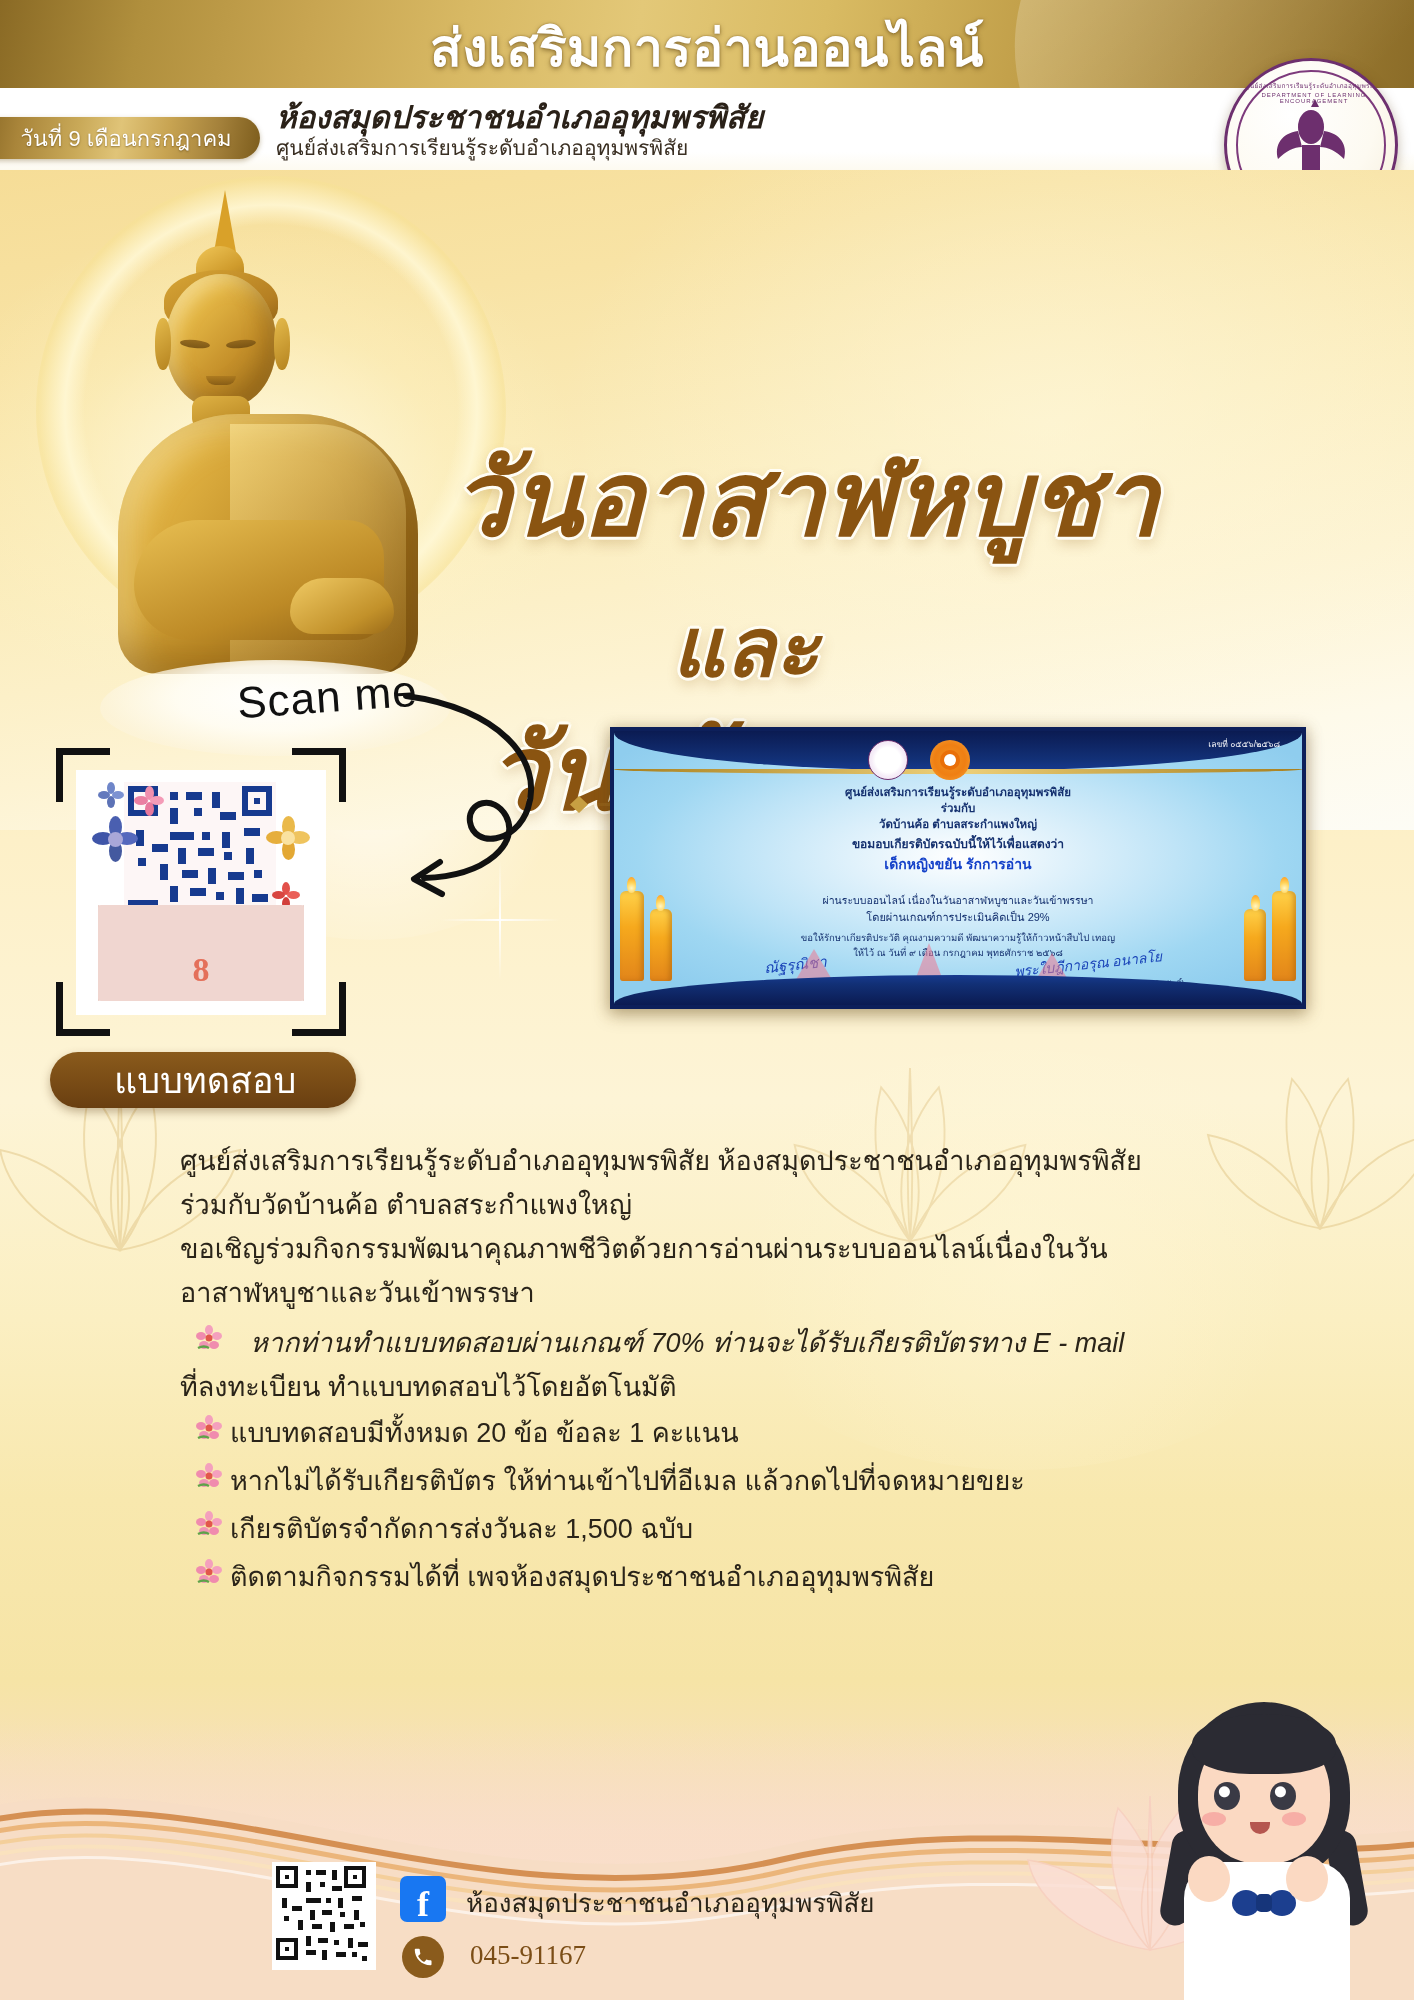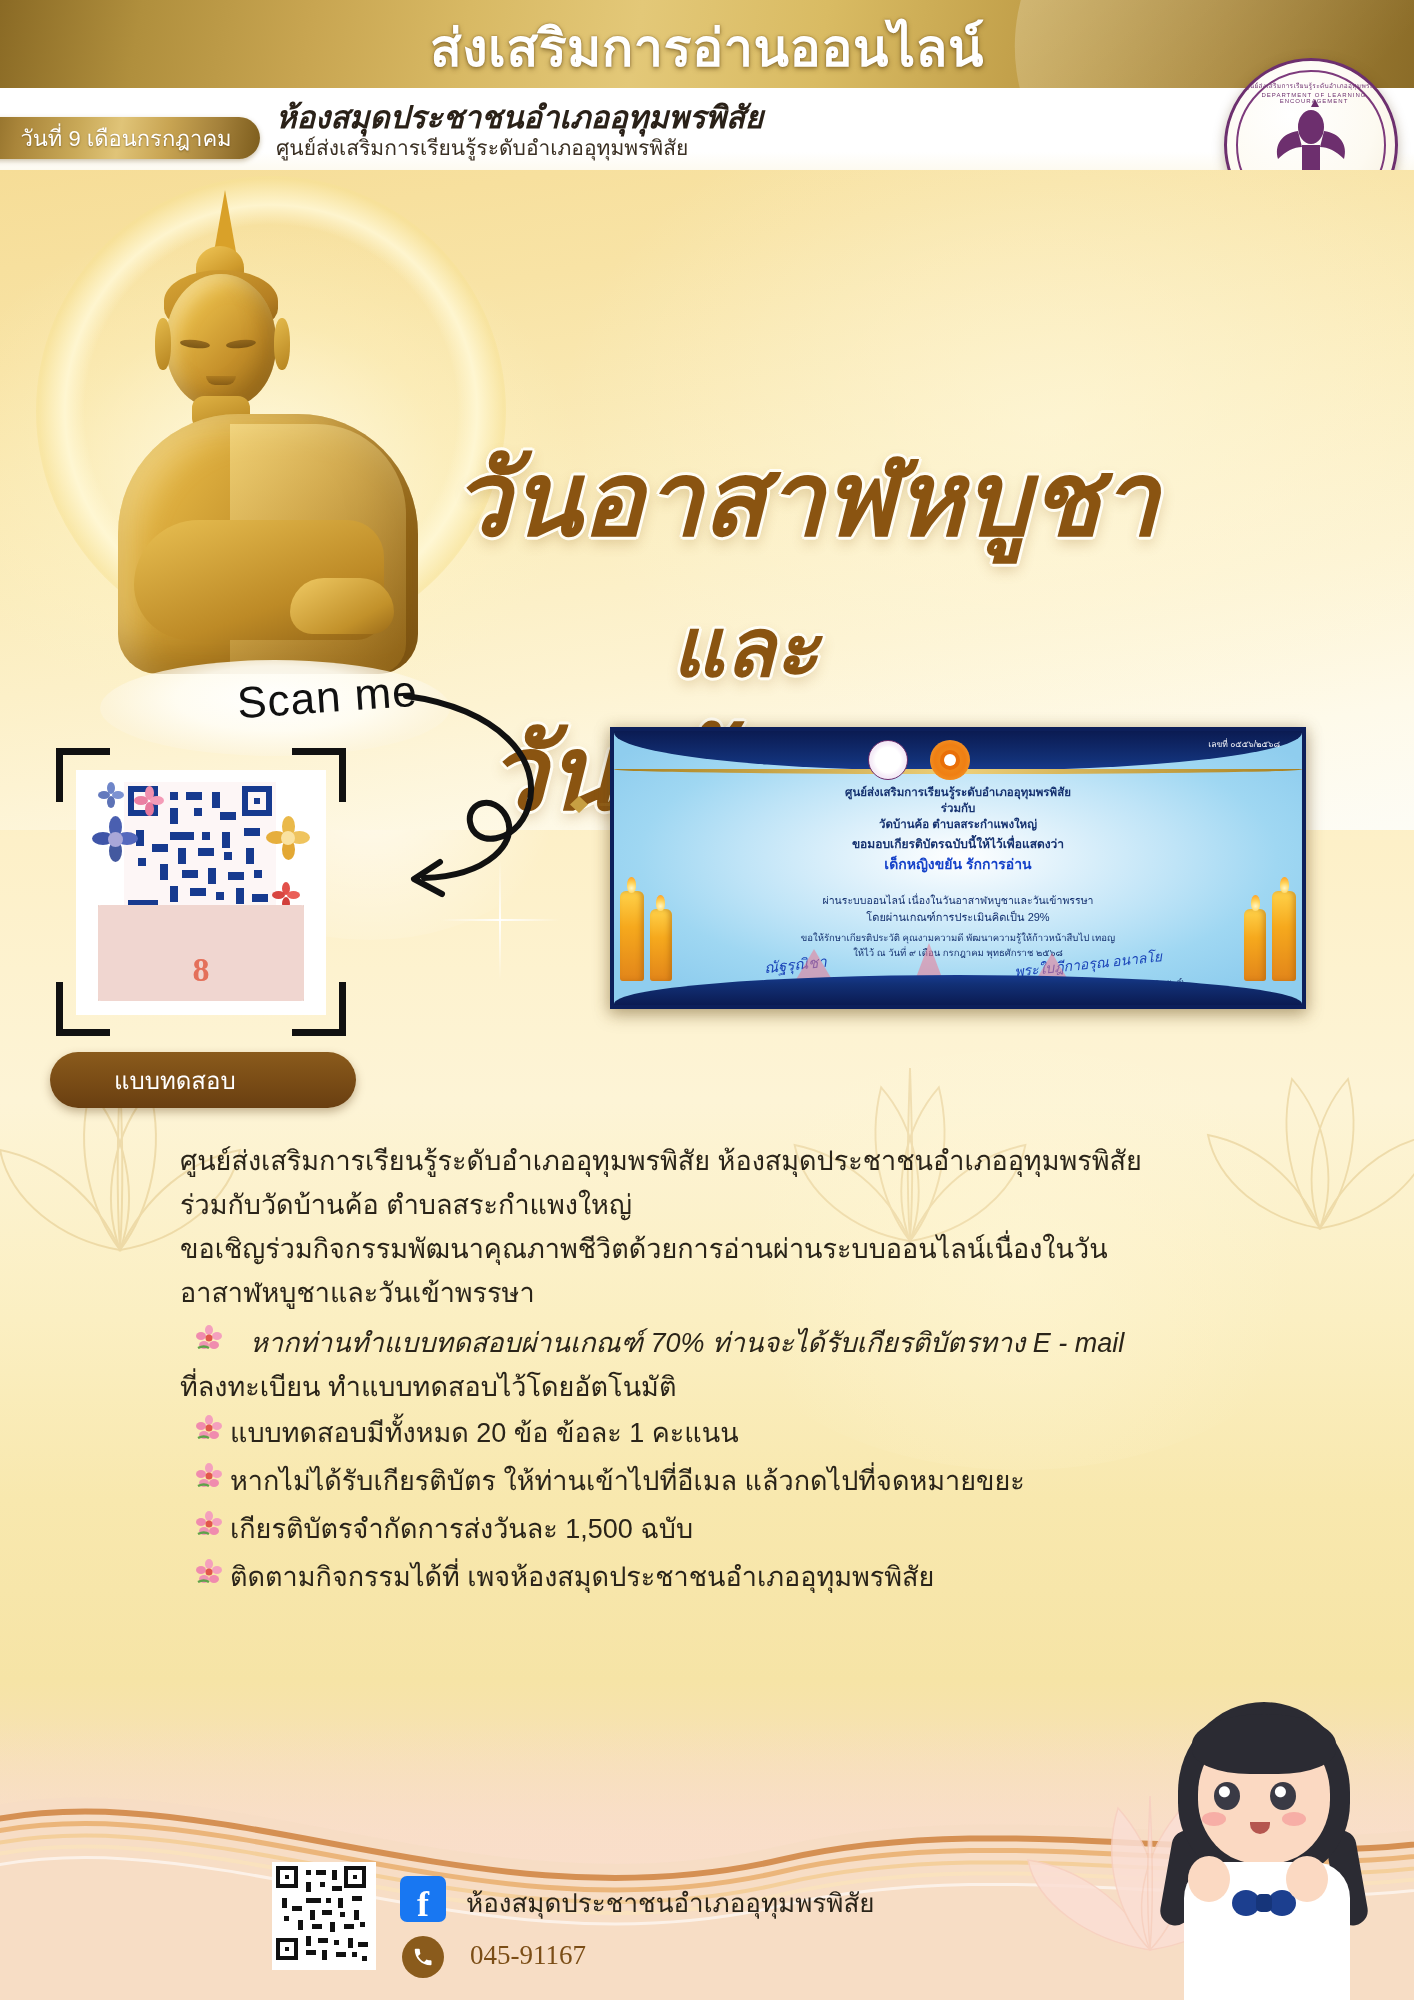--- a/index.html
+++ b/index.html
@@ -403,21 +403,21 @@
   .cert-pagoda {
     position: absolute; bottom: 22px; background: rgba(236,120,145,.55);
   }
 
   
   .btn {
     position: absolute; height: 56px; border-radius: 28px;
     background: linear-gradient(180deg, #8a5b1c 0%, #7b4d16 48%, #693f11 100%);
     box-shadow: 0 4px 10px rgba(90,55,12,.35);
     display: flex; align-items: center; justify-content: center;
-    color: #ffffff; font-size: 24px;
+    color: #ffffff; font-size: 36px;
     font-family: "Liberation Sans","DejaVu Sans",sans-serif;
     white-space: nowrap;
     cursor: pointer;
   }
   .btn-test { left: 50px;  top: 1052px; width: 306px; padding-left: 64px; justify-content: flex-start; }
   .btn-cert { left: 650px; top: 1042px; width: 330px; }
 
   
   .body-wrap { position: absolute; left: 0; top: 1125px; width: 1414px; }
   .p-line { position: absolute; white-space: nowrap; color: #2a2419; font-size: 27px; }

